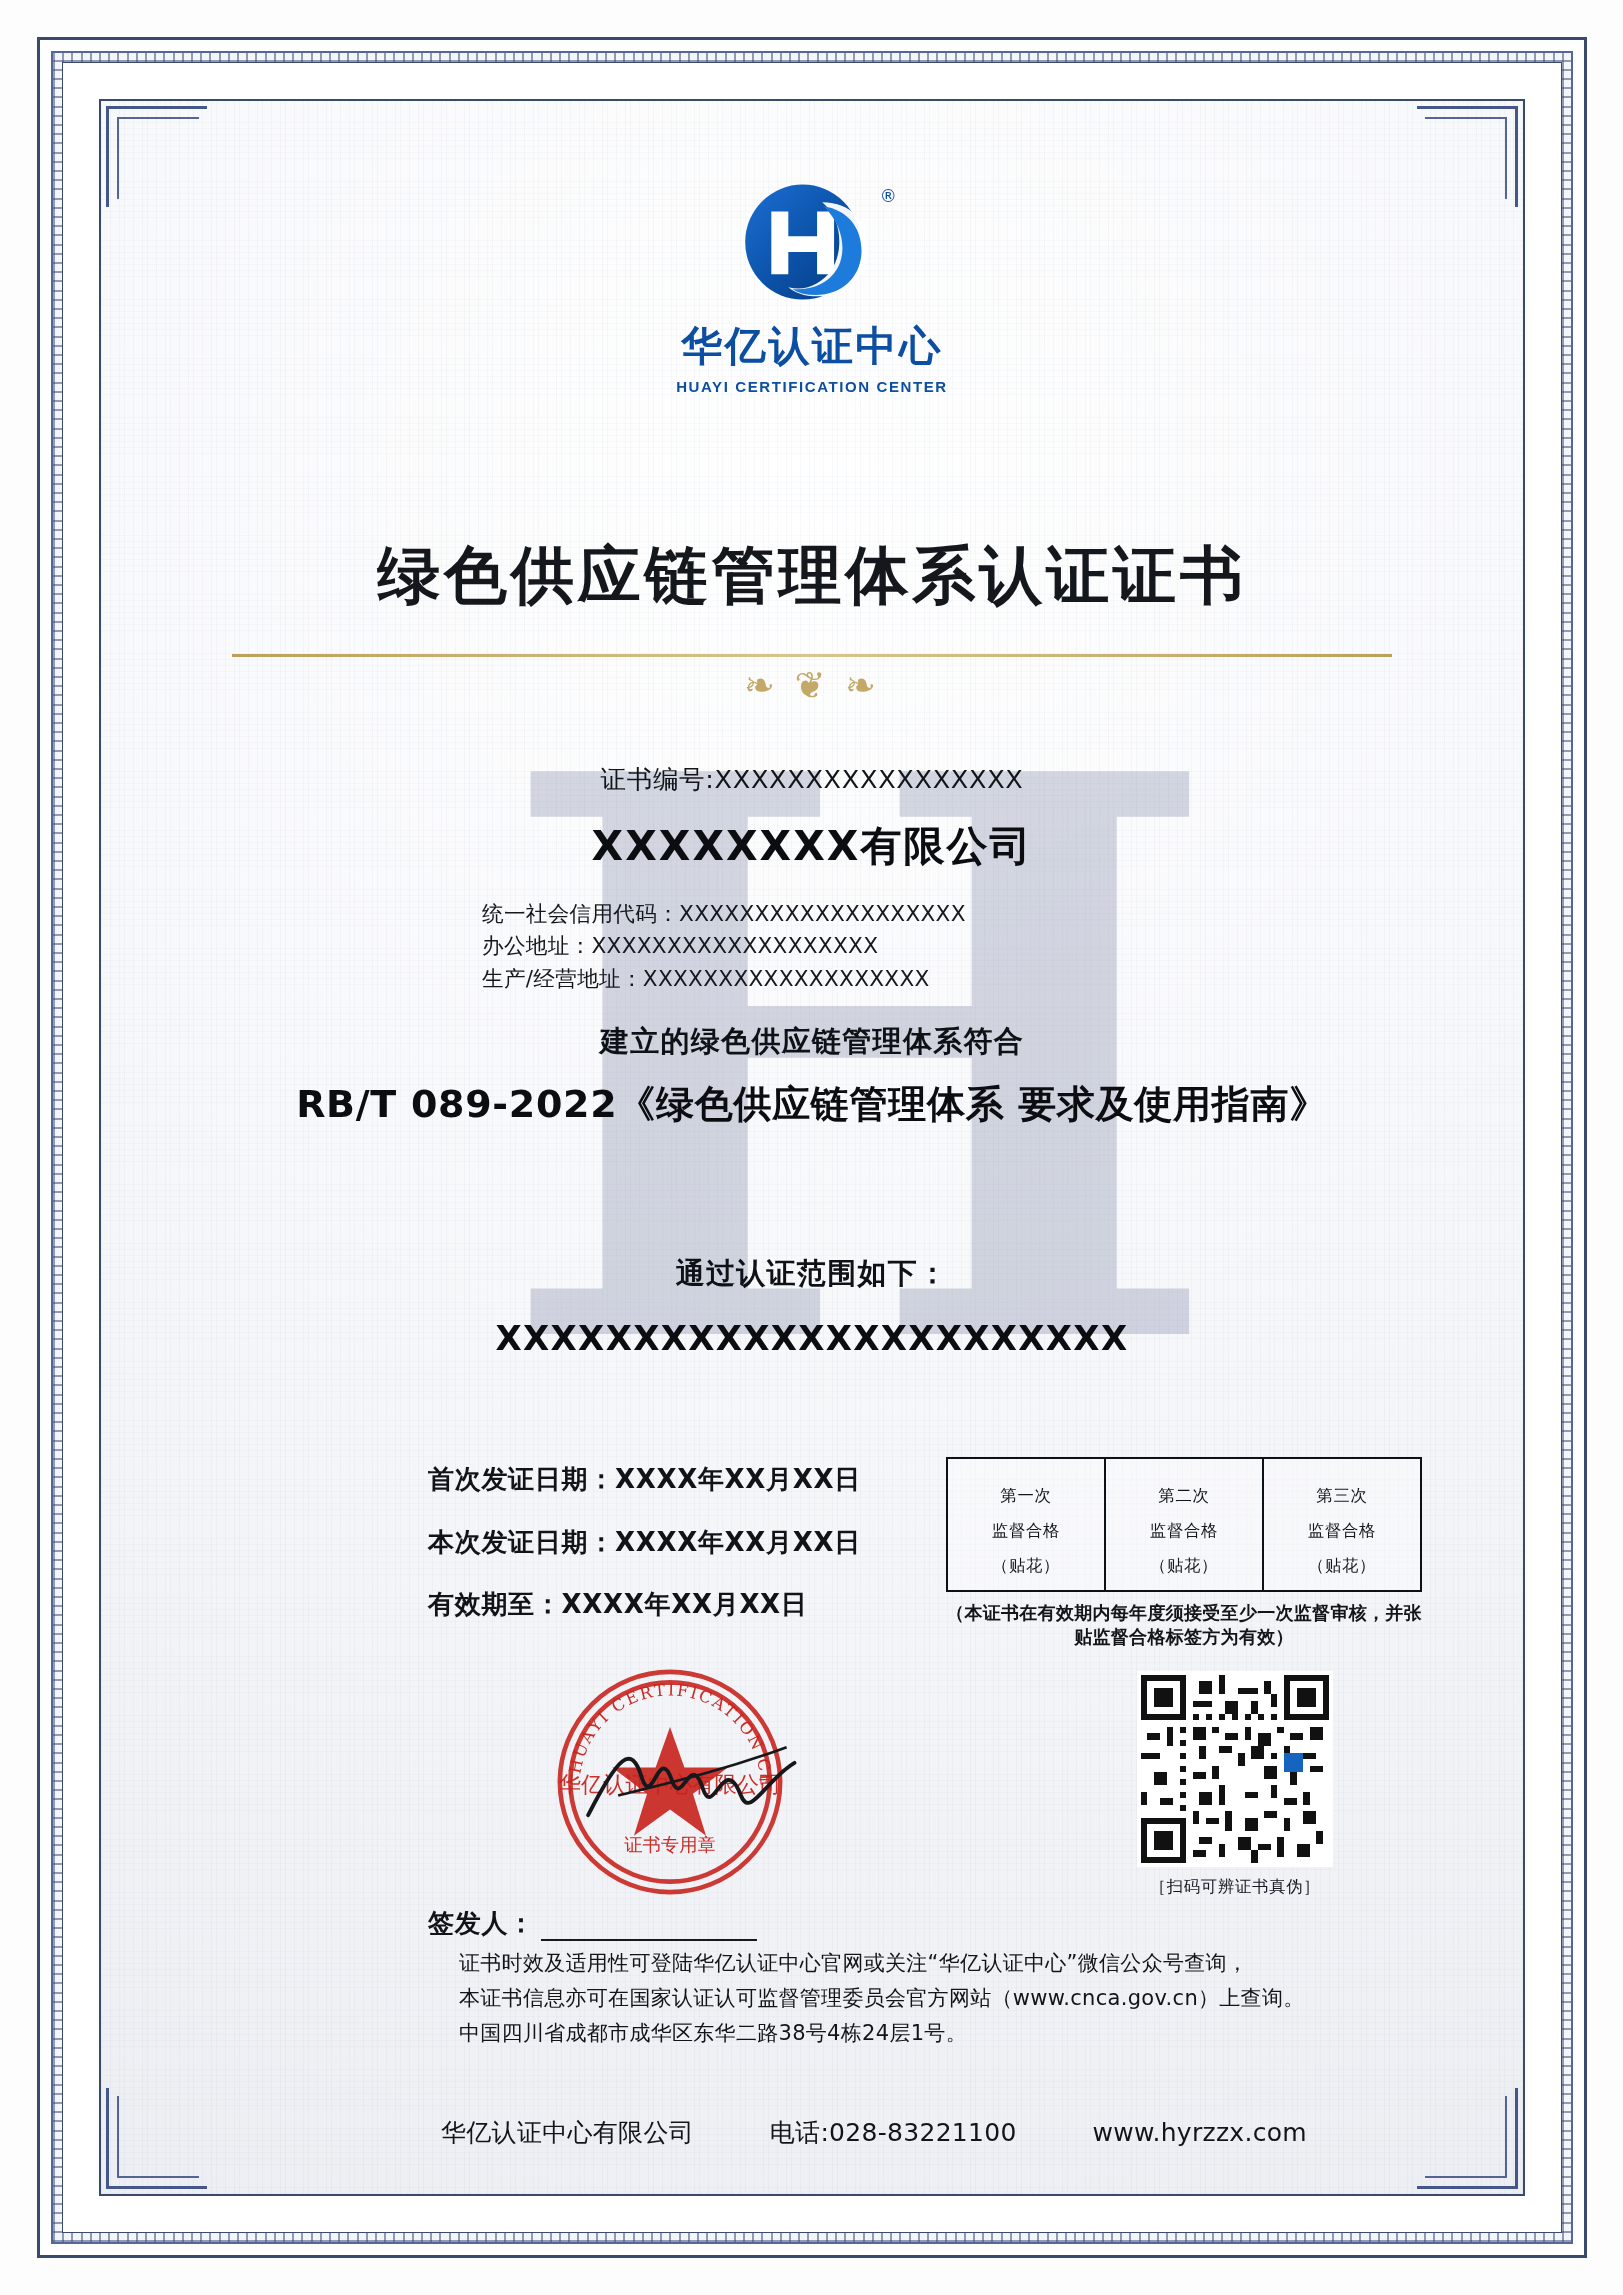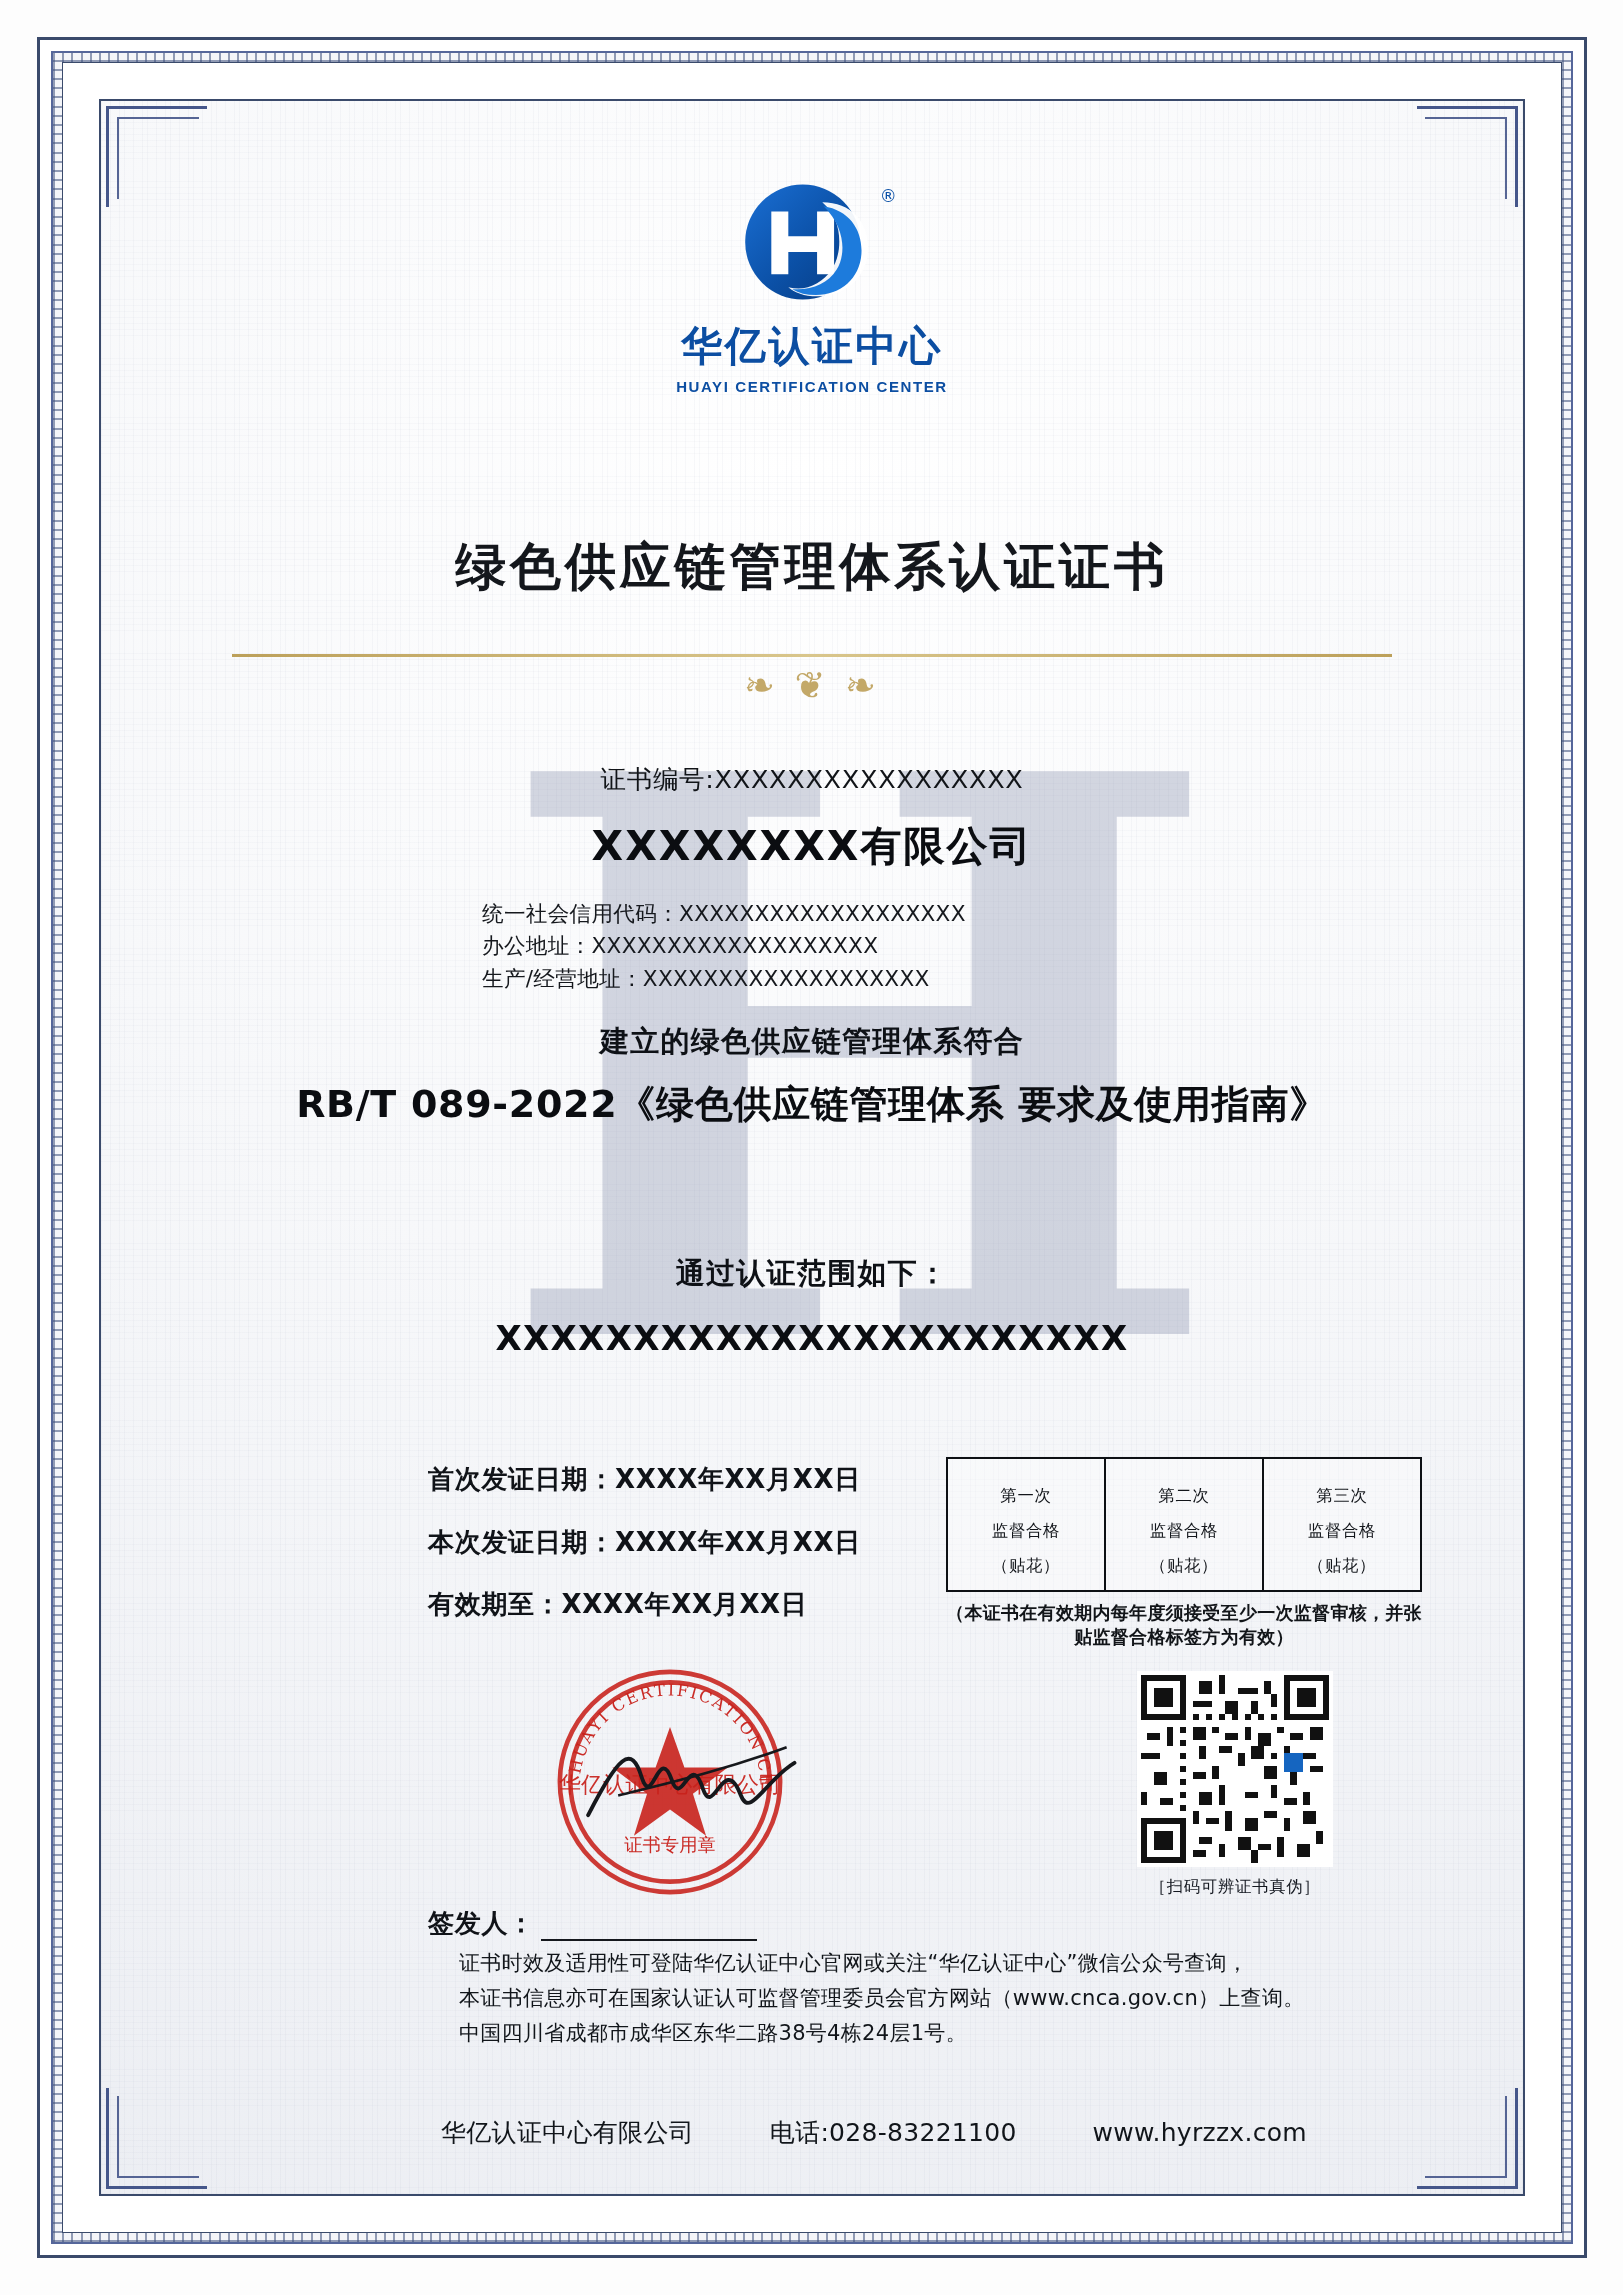--- a/index.html
+++ b/index.html
@@ -148,21 +148,21 @@
     color: #0c4ea2;
     letter-spacing: 1.6px;
   }
 
   
   .title {
     position: absolute;
     left: 0; right: 0;
     top: 432px;
     text-align: center;
-    font-size: 51px;
+    font-size: 63px;
     font-weight: bold;
     color: #14171c;
     letter-spacing: 3.9px;
     font-family: "DejaVu Sans", sans-serif;
   }
   .title-rule {
     position: absolute;
     left: 131px; right: 131px;
     top: 553px;
     height: 2.6px;

